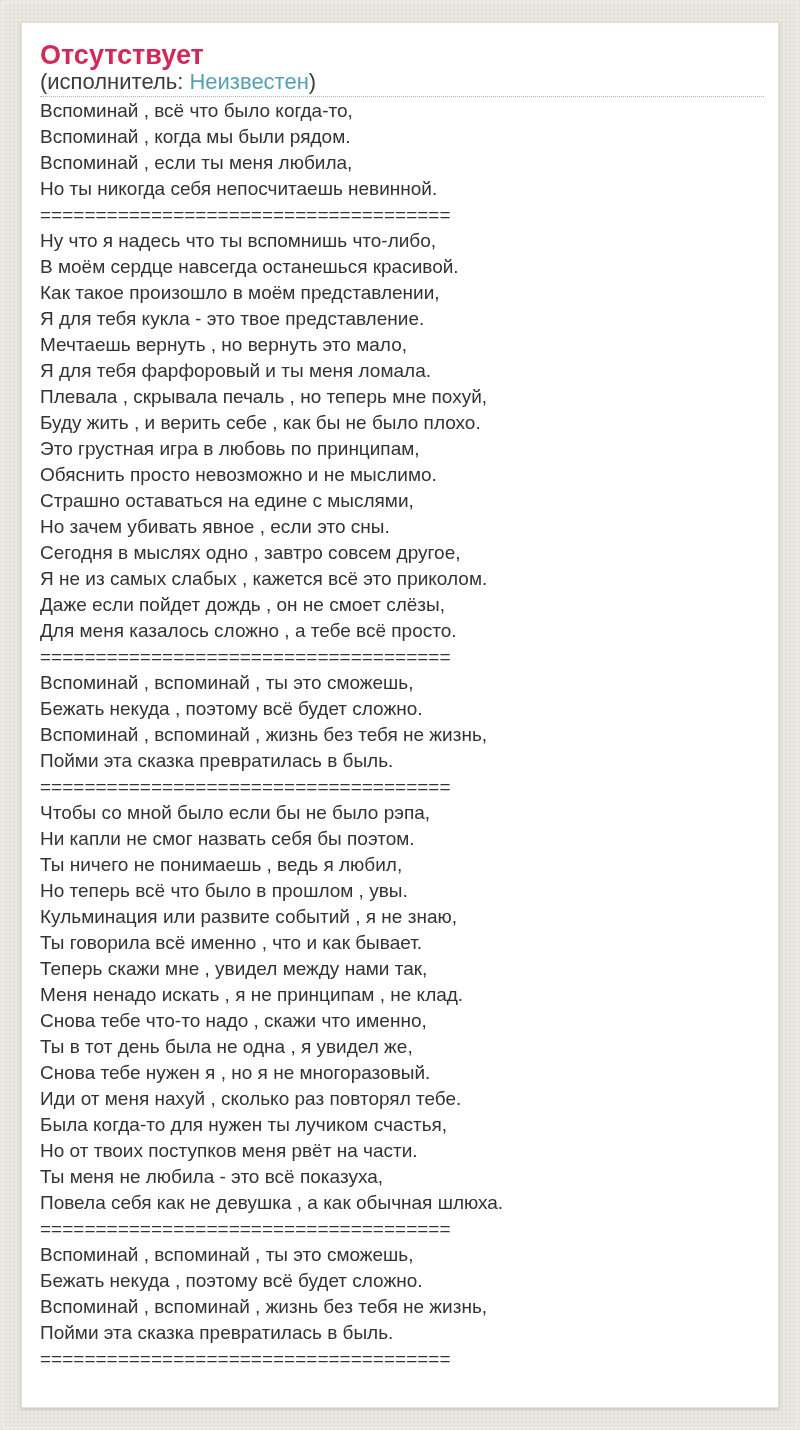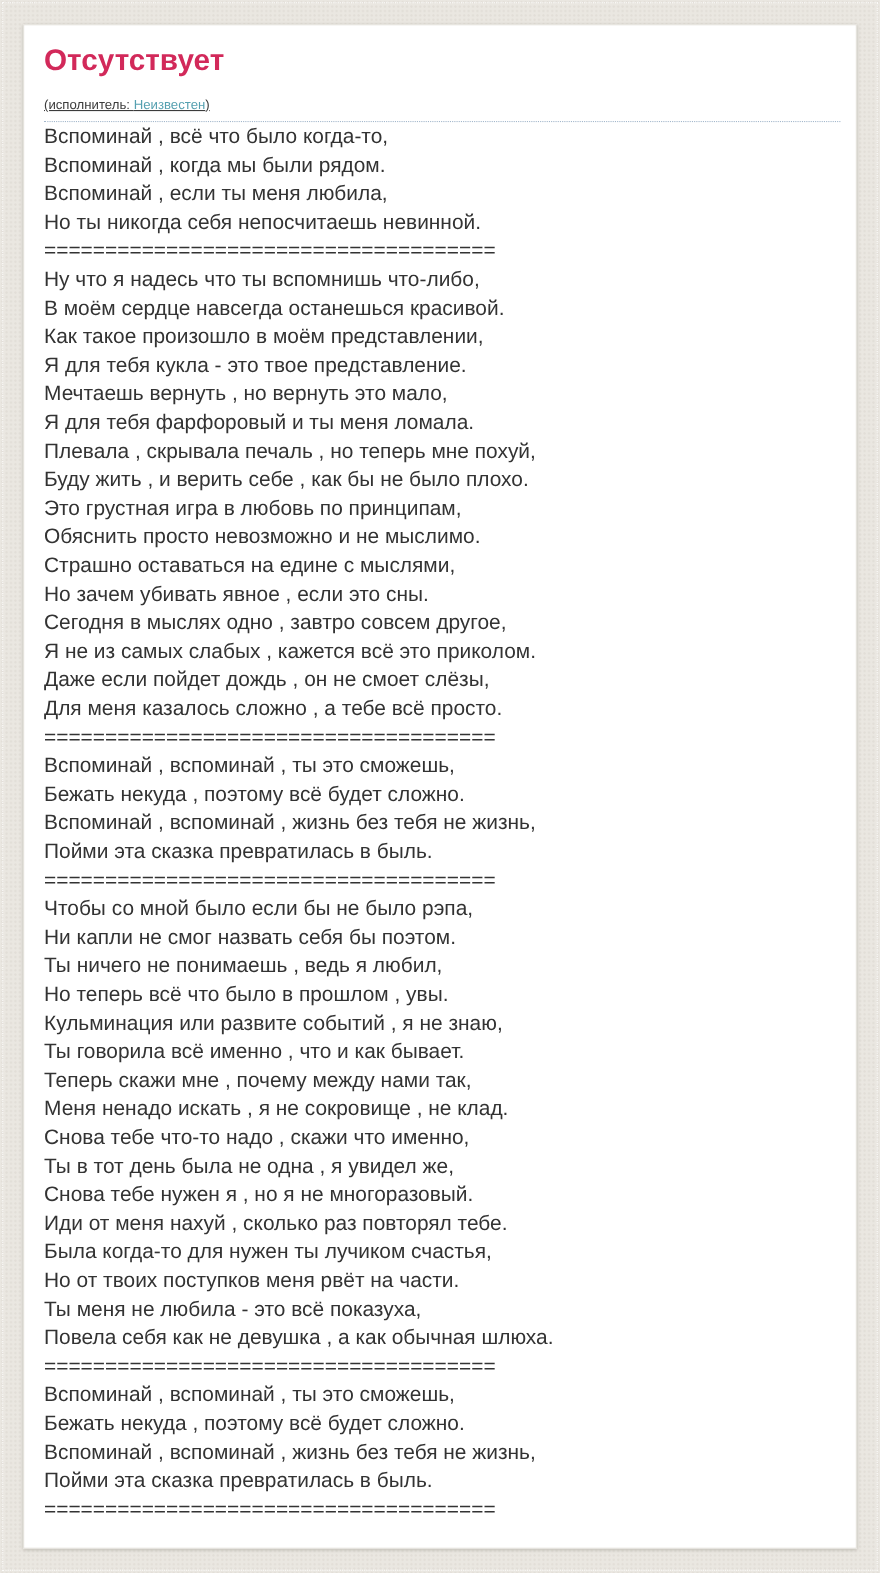--- a/index.html
+++ b/index.html
@@ -39,25 +39,24 @@
     font-size: 27px;
     font-weight: 700;
     line-height: 31px;
     color: #d2295a;
   }
   .header {
     border-bottom: 1px dotted #a3b7cb;
     padding-bottom: 4px;
   }
   .artist-line {
-    margin-top: 14px;
-    font-size: 12px;
+    margin-top: 0;
+    font-size: 22px;
     line-height: 21px;
     color: #3c3c3c;
-    text-decoration: underline;
   }
   .artist-link {
     color: #55a0b0;
     text-decoration: none;
     cursor: pointer;
   }
   .lyrics {
     margin-top: 1px;
     font-size: 19px;
     line-height: 26px;
@@ -109,22 +108,22 @@
       <div class="line">Бежать некуда , поэтому всё будет сложно.</div>
       <div class="line">Вспоминай , вспоминай , жизнь без тебя не жизнь,</div>
       <div class="line">Пойми эта сказка превратилась в быль.</div>
       <div class="line">=====================================</div>
       <div class="line">Чтобы со мной было если бы не было рэпа,</div>
       <div class="line">Ни капли не смог назвать себя бы поэтом.</div>
       <div class="line">Ты ничего не понимаешь , ведь я любил,</div>
       <div class="line">Но теперь всё что было в прошлом , увы.</div>
       <div class="line">Кульминация или развите событий , я не знаю,</div>
       <div class="line">Ты говорила всё именно , что и как бывает.</div>
-      <div class="line">Теперь скажи мне , почему между нами так,</div>
-      <div class="line">Меня ненадо искать , я не сокровище , не клад.</div>
+      <div class="line">Теперь скажи мне , увидел между нами так,</div>
+      <div class="line">Меня ненадо искать , я не принципам , не клад.</div>
       <div class="line">Снова тебе что-то надо , скажи что именно,</div>
       <div class="line">Ты в тот день была не одна , я увидел же,</div>
       <div class="line">Снова тебе нужен я , но я не многоразовый.</div>
       <div class="line">Иди от меня нахуй , сколько раз повторял тебе.</div>
       <div class="line">Была когда-то для нужен ты лучиком счастья,</div>
       <div class="line">Но от твоих поступков меня рвёт на части.</div>
       <div class="line">Ты меня не любила - это всё показуха,</div>
       <div class="line">Повела себя как не девушка , а как обычная шлюха.</div>
       <div class="line">=====================================</div>
       <div class="line">Вспоминай , вспоминай , ты это сможешь,</div>

